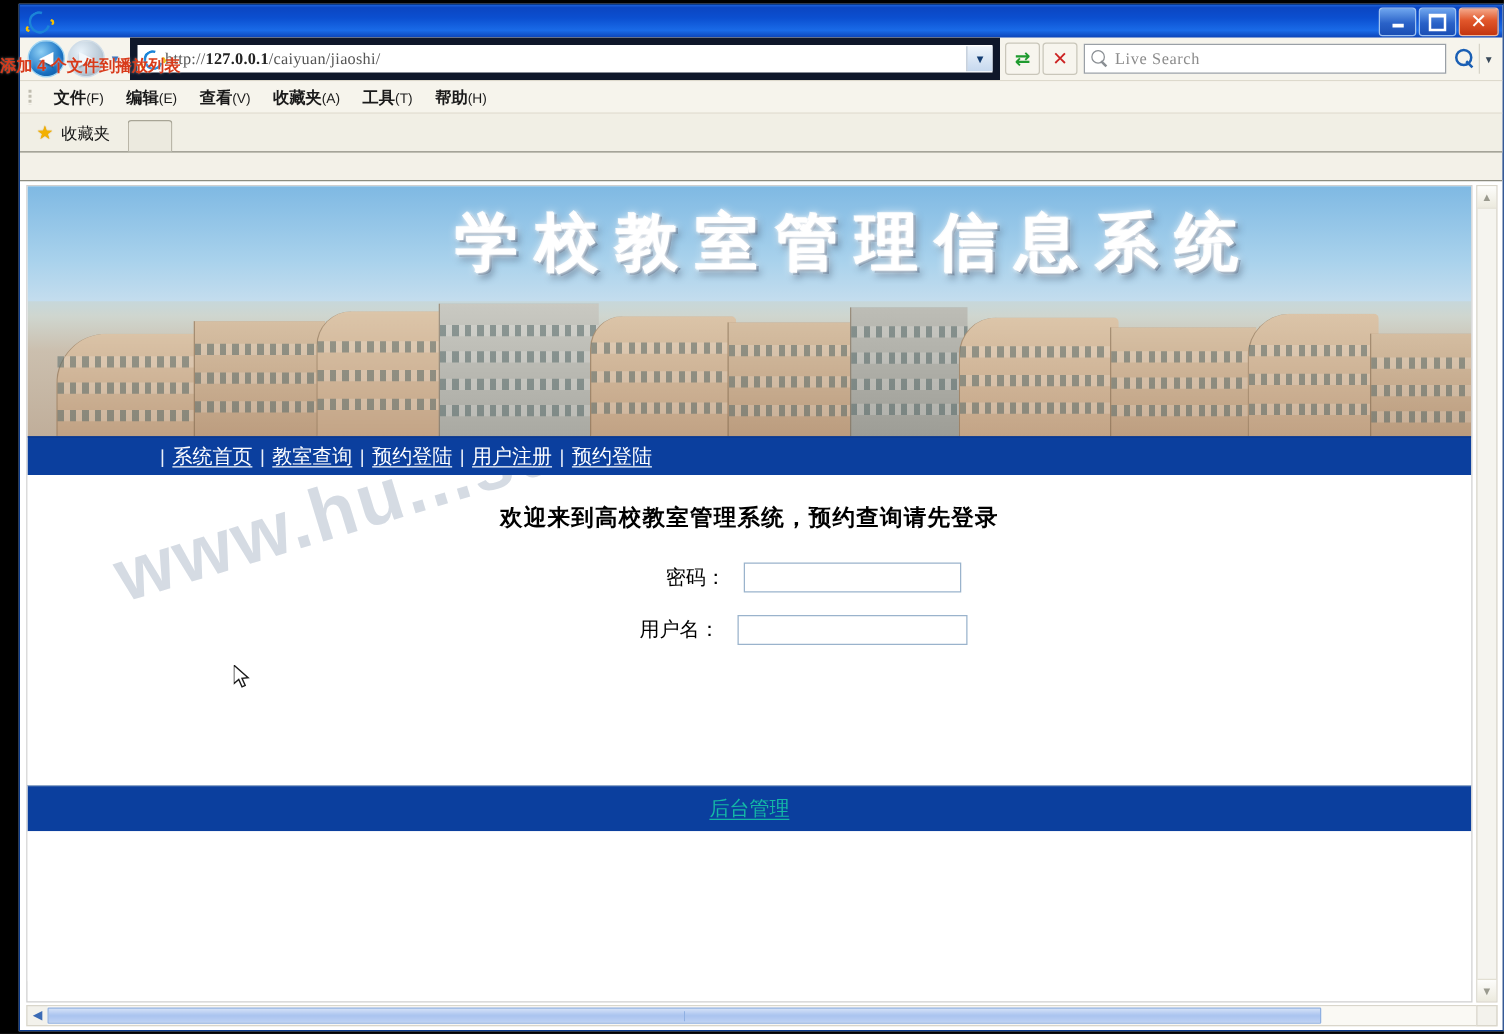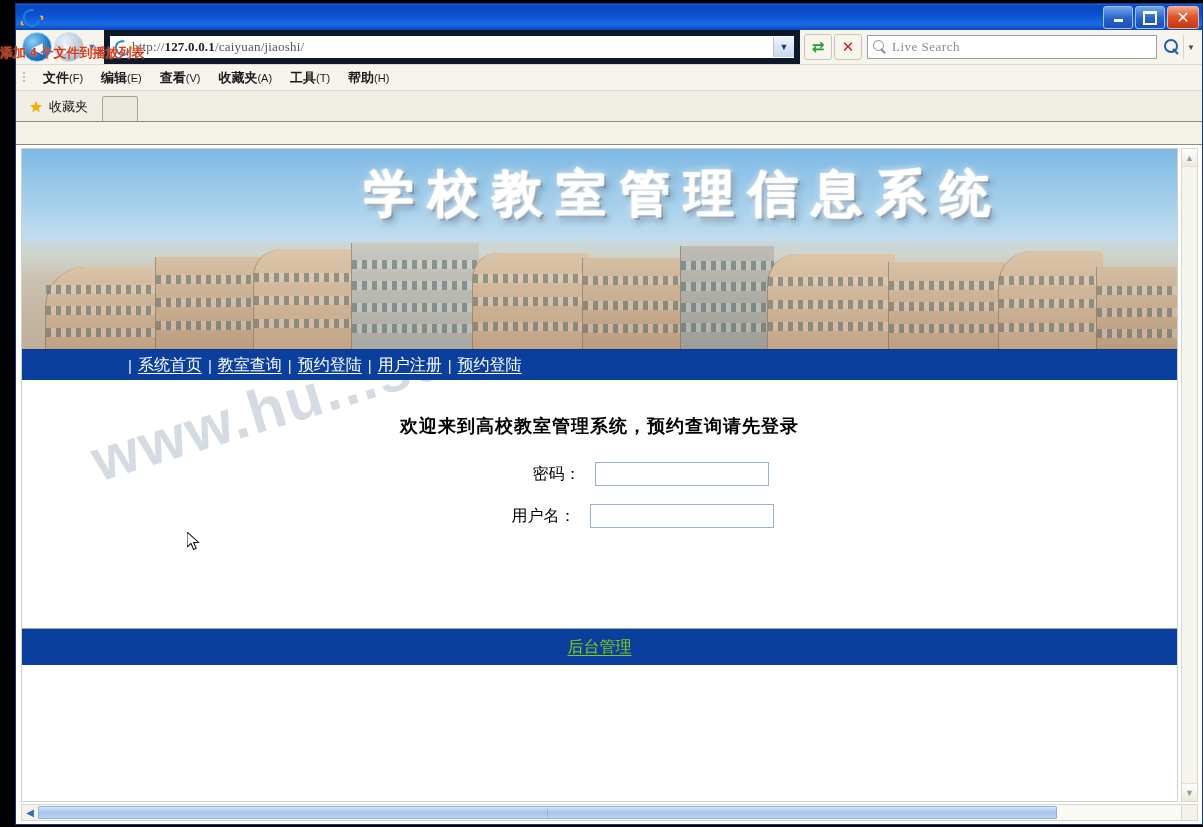--- a/index.html
+++ b/index.html
@@ -293,21 +293,21 @@
     white-space:nowrap;cursor:pointer;
     text-underline-offset:3px;
   }
 
   
   .content{
     position:relative;background:#fff;height:248px;overflow:hidden;
   }
   .welcome{
     text-align:center;font-size:18px;font-weight:bold;color:#000;
-    padding-top:34px;
+    padding-top:22px;
     font-family:"Liberation Sans","DejaVu Sans",sans-serif;
     letter-spacing:1px;
     position:relative;z-index:3;
   }
   .form-area{position:relative;z-index:3;margin-top:24px;}
   .frow{display:flex;align-items:center;justify-content:center;margin-bottom:18px;}
   .flabel{
     width:150px;text-align:right;padding-right:14px;
     font-size:16px;color:#000;
     font-family:"Liberation Sans","DejaVu Sans",sans-serif;
@@ -348,21 +348,21 @@
     transform:rotate(-17deg);letter-spacing:2px;
   }
 
   
   .footerbar{
     height:36px;background:#0b3f9e;
     display:flex;align-items:center;justify-content:center;
     border-top:1px solid #8fa7c8;
   }
   .footer-link{
-    color:#84cc16;font-size:16px;text-decoration:underline;
+    color:#14b8a6;font-size:16px;text-decoration:underline;
     text-underline-offset:3px;cursor:pointer;
     font-family:Liberation Serif, serif;
   }
   .footer-blank{height:120px;background:#fff;}
 
   
   .vscroll{
     position:absolute;right:4px;top:3px;bottom:22px;width:17px;
     background:#f5f4ef;border:1px solid #d9d6cb;box-sizing:border-box;
   }

